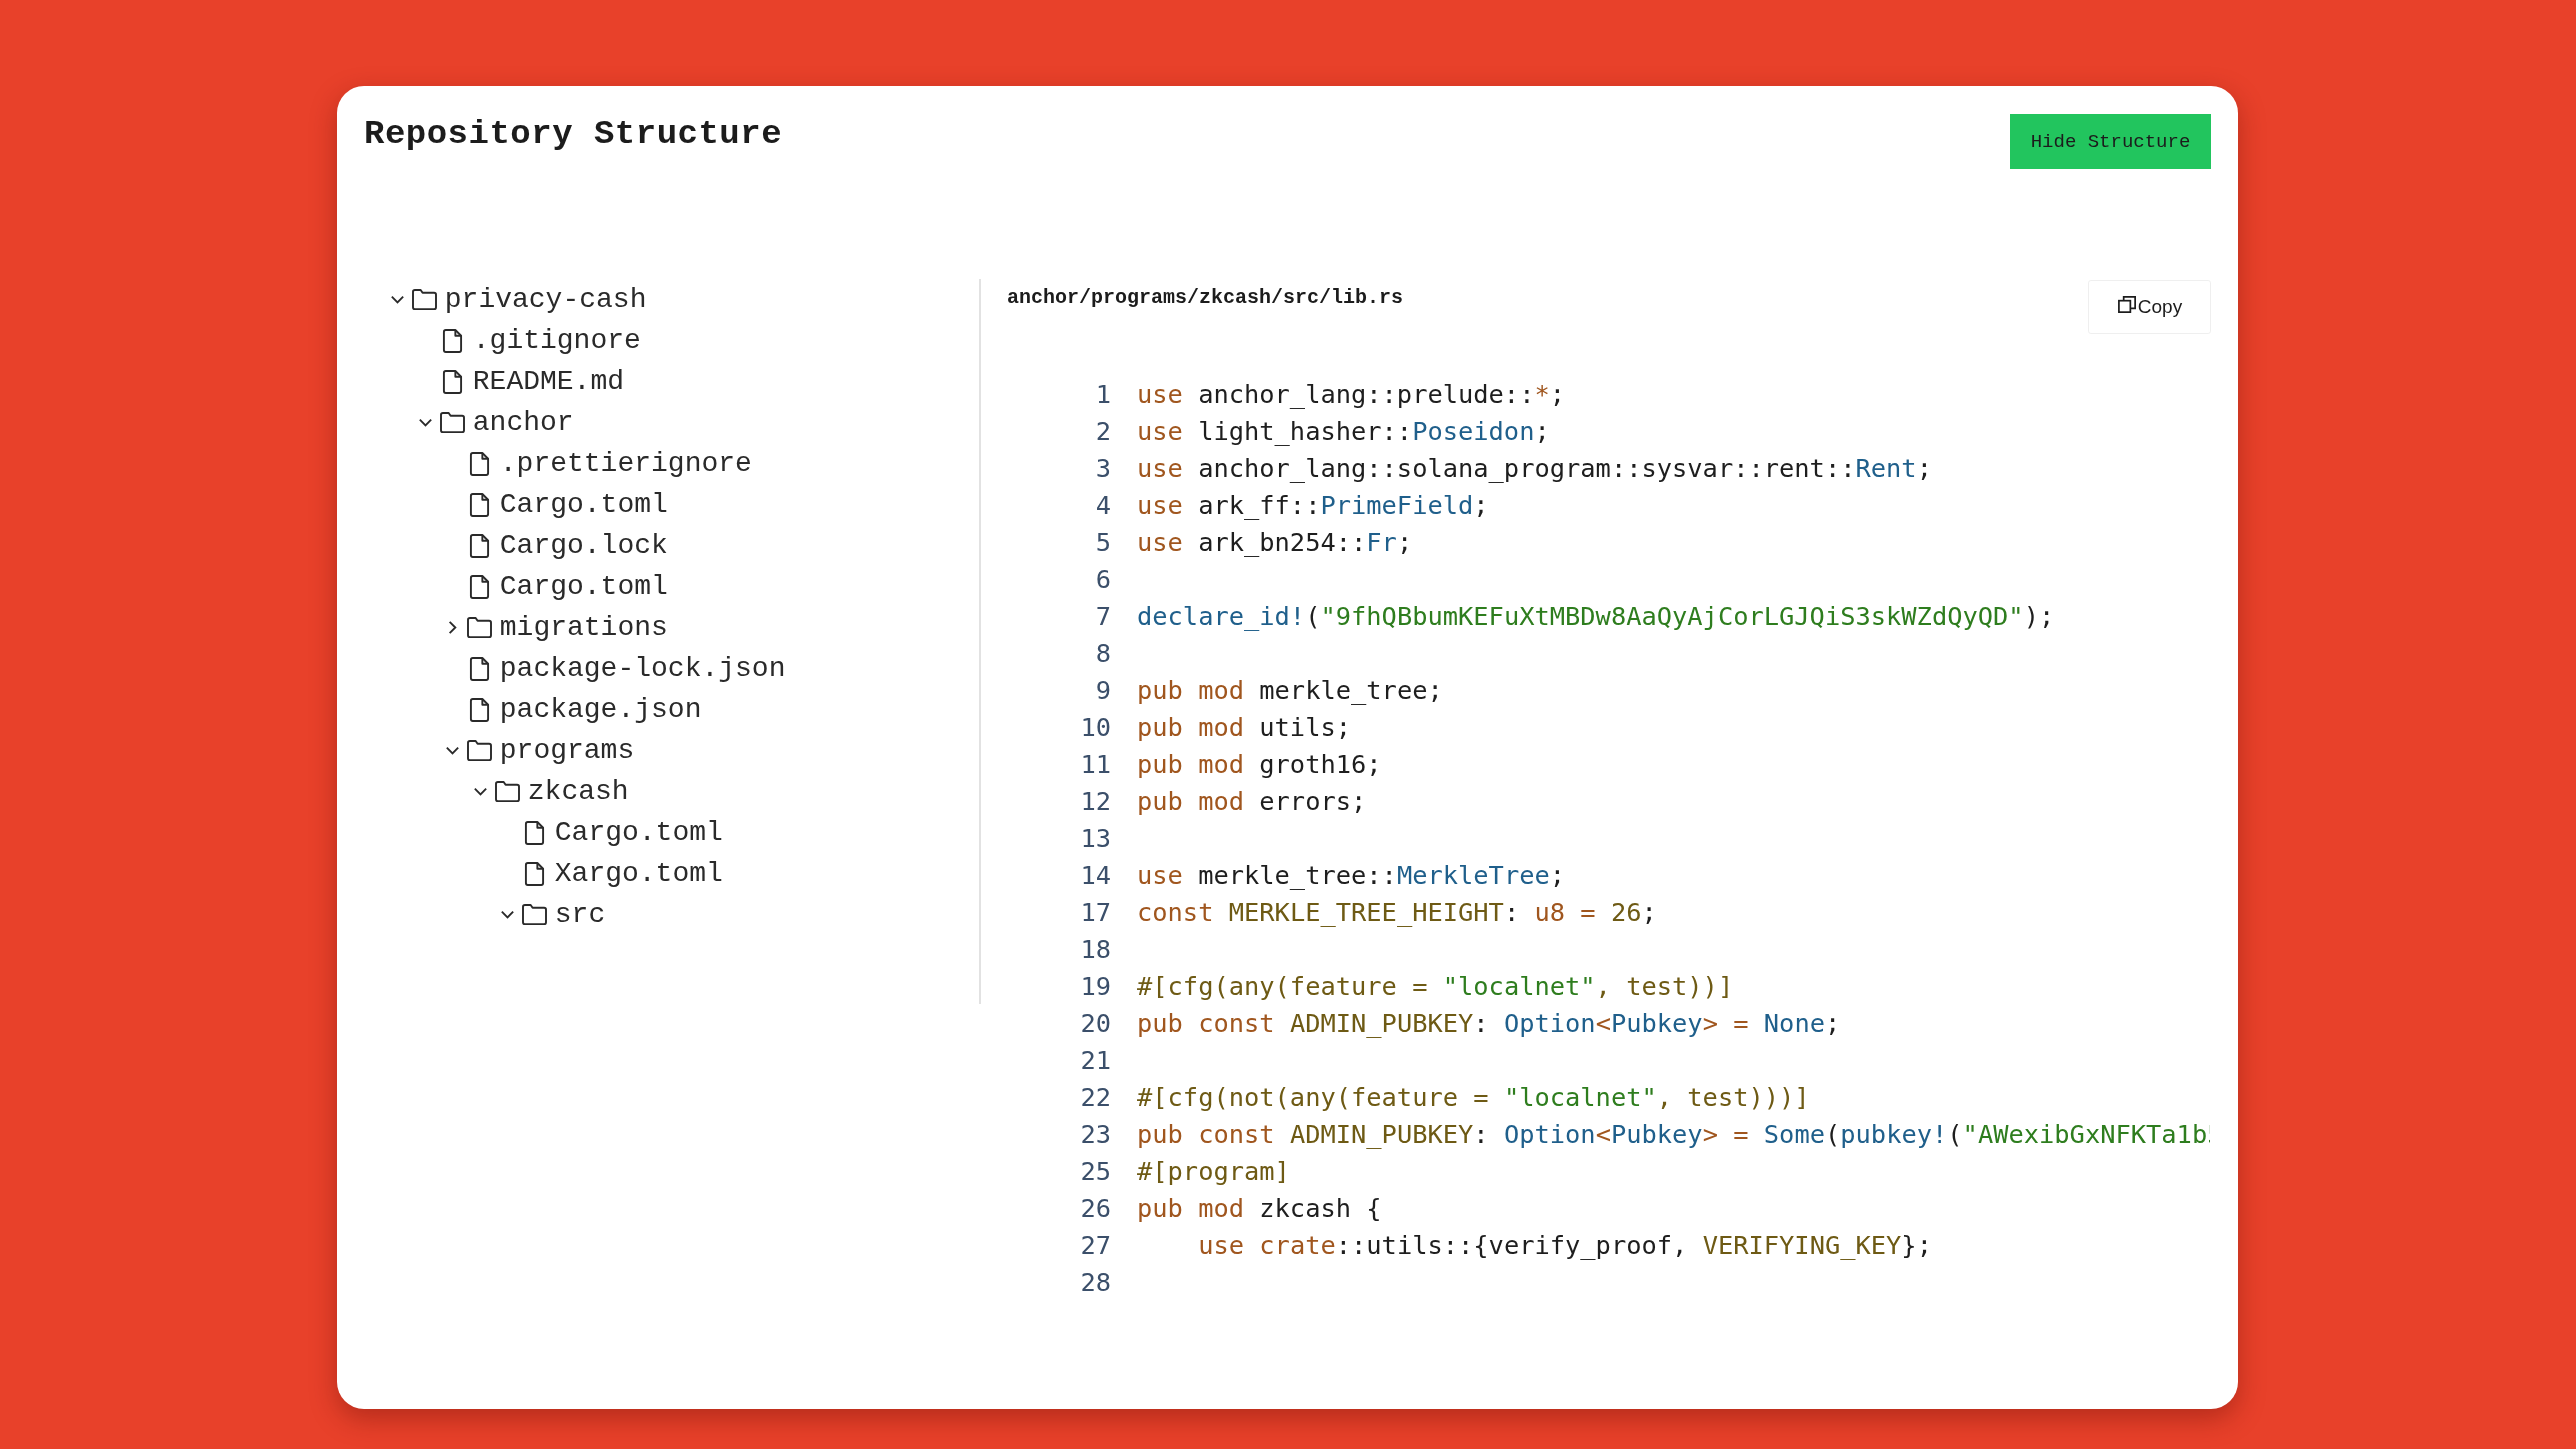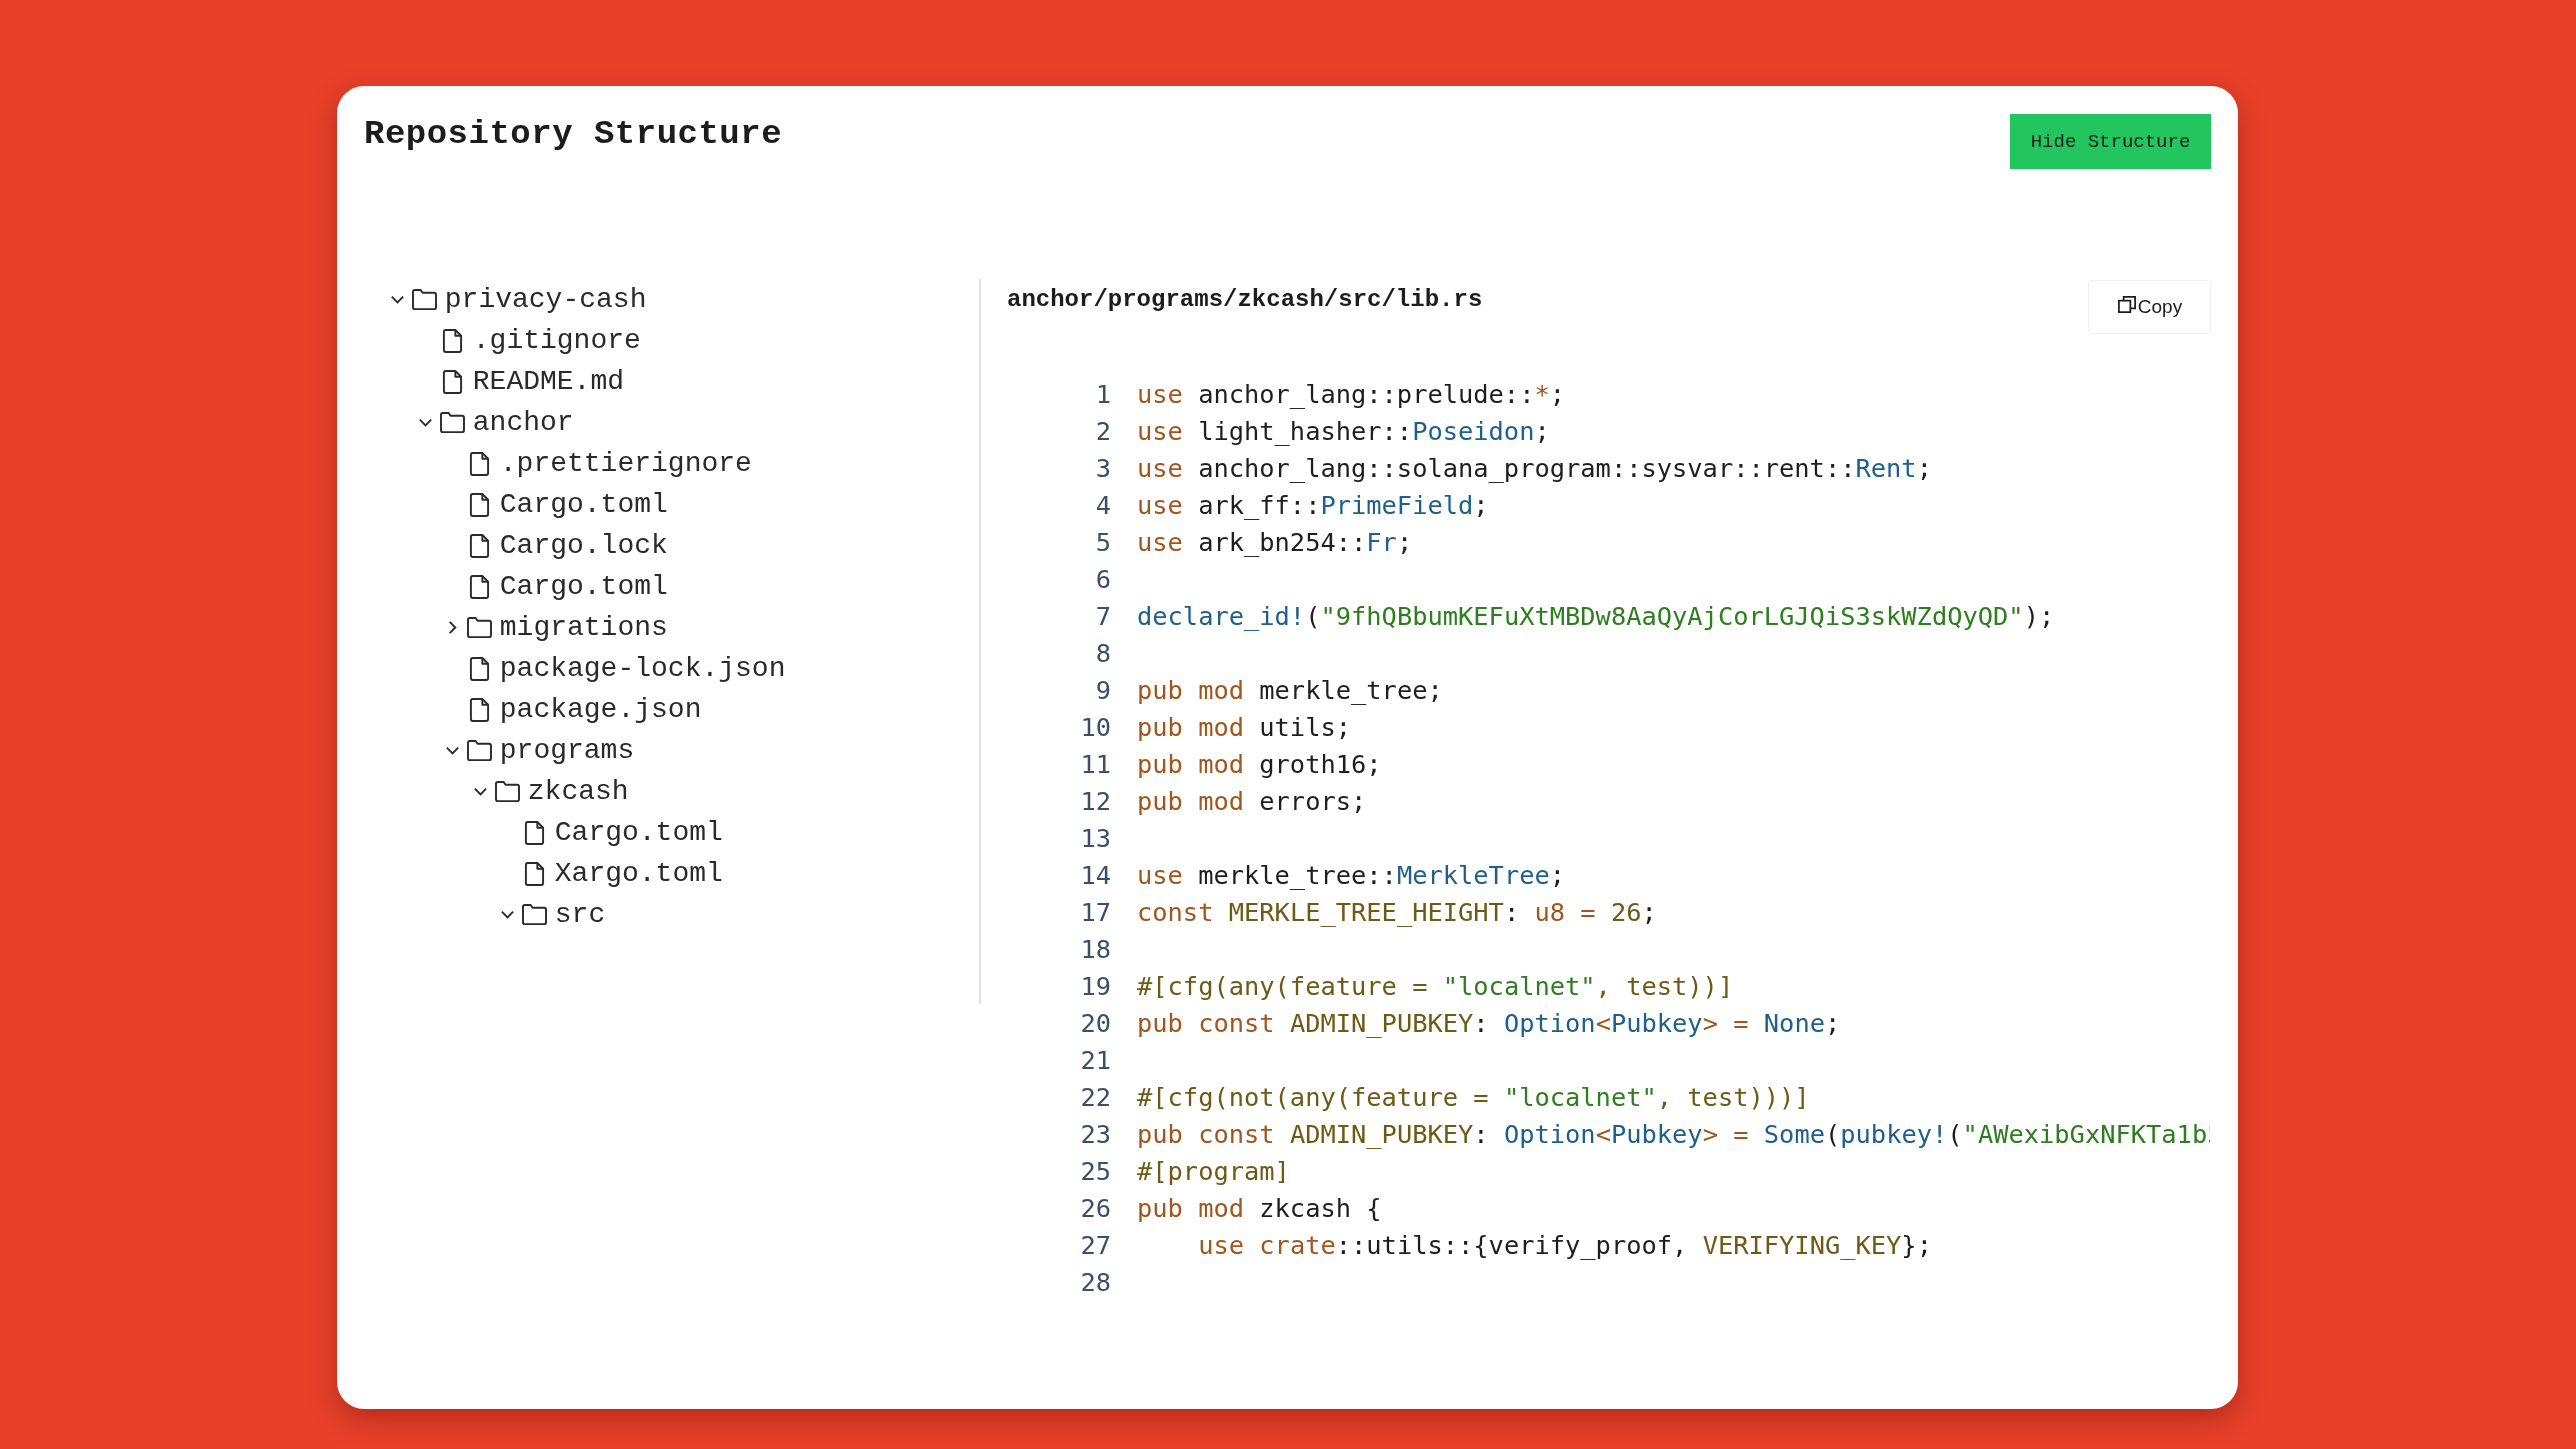--- a/index.html
+++ b/index.html
@@ -72,21 +72,21 @@
       width: 1.9px; height: 725px;
       background: #e2e2e2;
     }
 
     
     .file-path {
       position: absolute;
       left: 670px; top: 200px;
       font-family: "Liberation Mono", "DejaVu Sans Mono", monospace;
       font-weight: bold;
-      font-size: 24px;
+      font-size: 20px;
       color: #1c1c1c;
     }
     .copy-btn {
       position: absolute;
       right: 27px; top: 194px;
       width: 123px; height: 54px;
       background: #ffffff;
       border: 1.9px solid #efefef;
       border-radius: 2.9px;
       font-family: "Liberation Sans", sans-serif;

